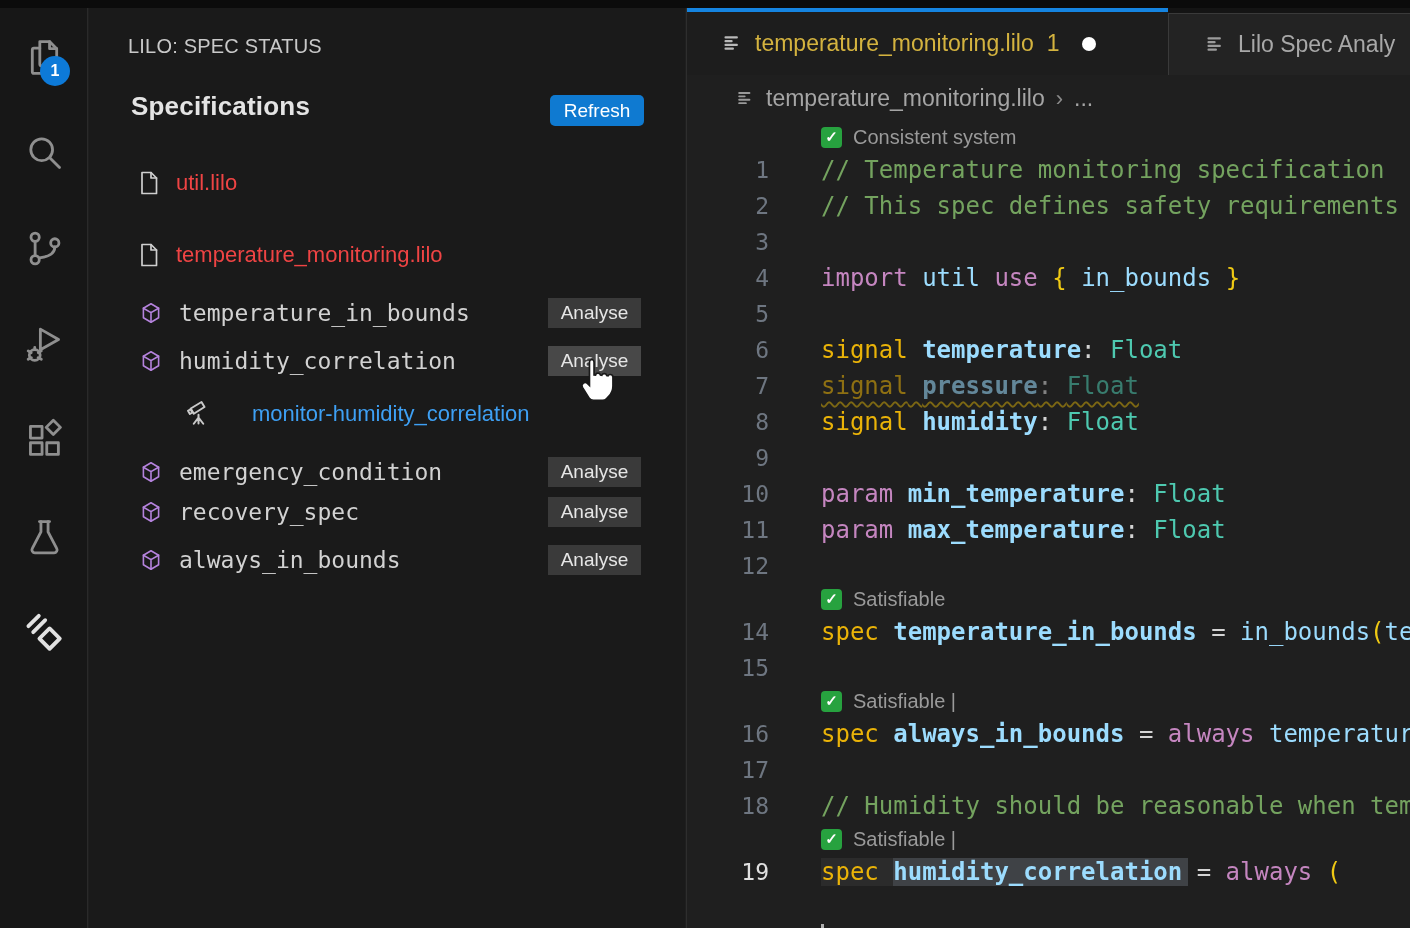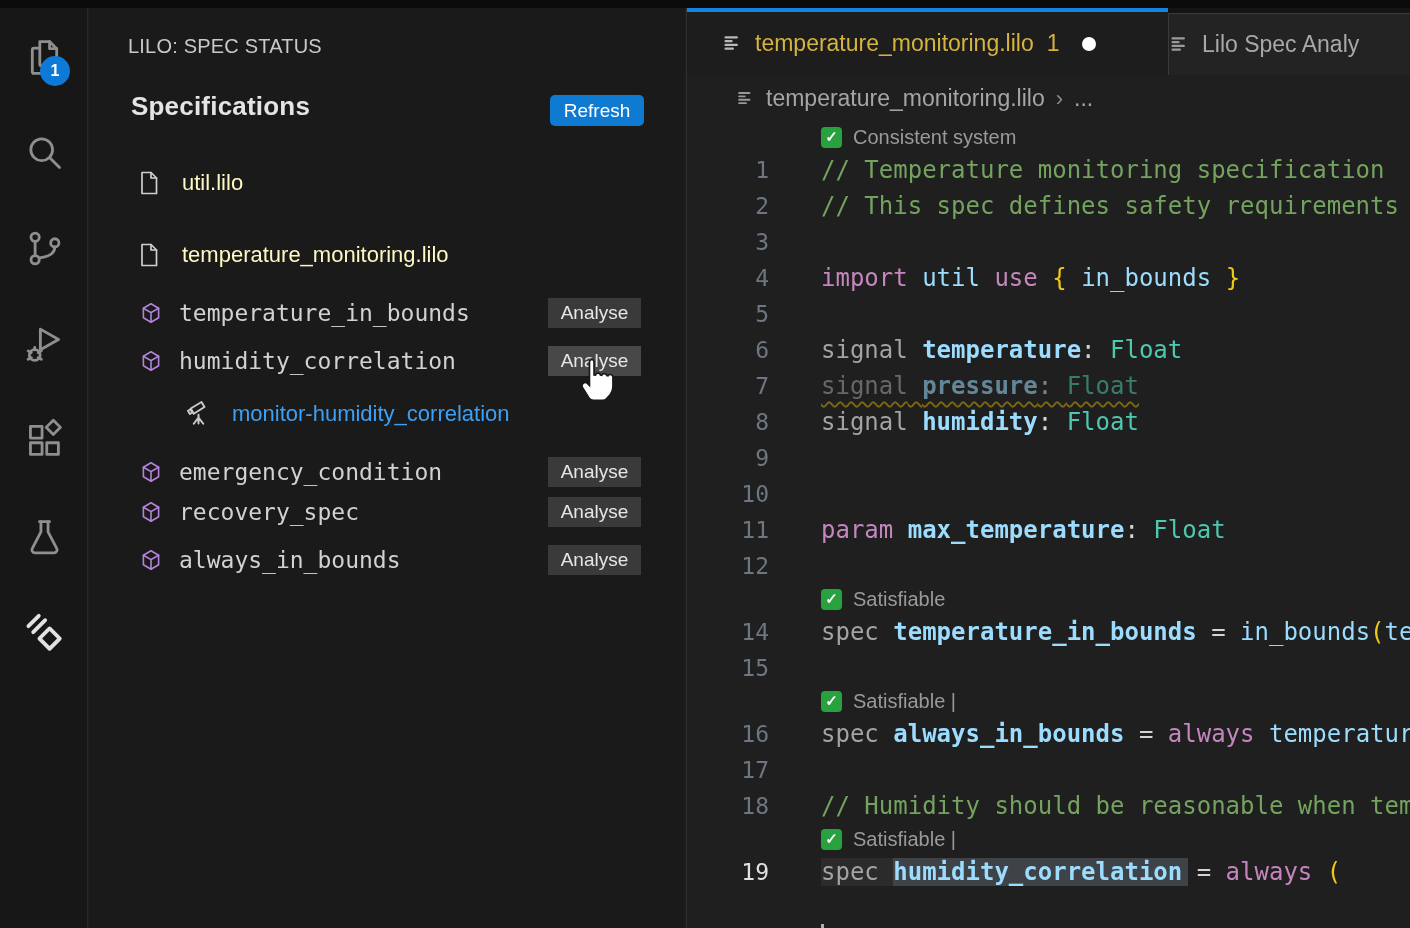--- a/index.html
+++ b/index.html
@@ -14,34 +14,34 @@
   .ab-item svg{display:block}
   .ab-badge{position:absolute;left:40px;top:34px;width:30px;height:30px;border-radius:50%;background:#0d7ad8;color:#fff;font-size:16px;font-weight:700;display:flex;align-items:center;justify-content:center}
 
   
   .sidebar{position:absolute;left:89px;top:8px;width:596px;height:920px;background:#1a1a1a;z-index:3}
   .sb-title{position:absolute;left:39px;top:27px;font-size:20px;color:#c9c9c9;letter-spacing:.2px}
   .sb-heading{position:absolute;left:42px;top:83px;font-size:26px;font-weight:700;color:#e4e4e4;letter-spacing:.2px}
   .refresh-btn{position:absolute;left:461px;top:87px;width:94px;height:31px;background:#0f7ad1;color:#fff;border:none;border-radius:5px;font-size:19px;font-family:inherit;display:flex;align-items:center;justify-content:center;cursor:pointer}
   .sb-row{position:absolute;left:0;width:596px;height:48px;display:flex;align-items:center}
   .doc-icon{margin-left:48px;color:#cfcfcf;display:flex}
-  .file-label{margin-left:21px;font-size:22px;color:#fef9c3;cursor:pointer}
+  .file-label{margin-left:15px;font-size:22px;color:#ef4444;cursor:pointer}
   .cube{margin-left:50px;color:#b583dd;display:flex}
   .spec-label{margin-left:16px;font-family:"DejaVu Sans Mono",monospace;font-size:23px;color:#d2d2d2}
   .analyse-btn{position:absolute;left:459px;top:9px;width:93px;height:30px;background:#3a3a3a;color:#e6e6e6;border:none;border-radius:0;font-size:19px;font-family:inherit;display:flex;align-items:center;justify-content:center;cursor:pointer}
   .analyse-btn.hover{background:#484848}
   .scope-icon{margin-left:96px;color:#c9c9c9;display:flex}
   .monitor-label{margin-left:17px;font-size:22px;color:#3ea0f4;cursor:pointer}
 
   
   .editor{position:absolute;left:686px;top:8px;width:724px;height:920px;background:#1f1f1f;border-left:1px solid #2e2e2e;overflow:hidden}
   .tabbar{position:absolute;left:0;top:0;width:724px;height:67px;background:#141414;display:flex}
   .tab{display:flex;align-items:center;cursor:pointer;overflow:hidden}
   .tab.active{width:481px;flex:none;background:#1d1d1d;border-top:4px solid #1584e0;padding-left:35px}
-  .tab.inactive{flex:1;margin-top:5px;background:#232323;border:1px solid #3a3a3a;border-bottom:none;}
+  .tab.inactive{flex:1;margin-top:5px;background:#232323;border:1px solid #3a3a3a;border-bottom:none;padding-left:36px}
   .tab-icon{color:#b9b9b9;margin-right:12px;display:flex;flex:none}
   .tab.inactive .tab-icon{color:#9b9b9b}
   .tab-label{font-size:23px;white-space:nowrap}
   .tab.active .tab-label{color:#d4b33f}
   .tab.inactive .tab-label{color:#a8a8a8}
   .tab-badge{font-size:23px;color:#d4b33f;margin-left:13px}
   .tab-dot{width:14px;height:14px;border-radius:50%;background:#fff;margin-left:22px;flex:none;cursor:pointer}
 
   .breadcrumb{position:absolute;left:0;top:67px;width:724px;height:47px;display:flex;align-items:center;padding-left:49px}
   .bc-icon{color:#9a9a9a;margin-right:11px;display:flex}
@@ -51,21 +51,21 @@
 
   .code{position:absolute;left:0;top:114px;width:724px}
   .crow{display:flex;height:36px;line-height:36px}
   .gutter{width:82px;text-align:right;font-family:"DejaVu Sans Mono",monospace;font-size:23px;color:#6e7681;flex:none}
   .crow.activeline .gutter{color:#e0e0e0}
   .lcontent{padding-left:52px;font-family:"DejaVu Sans Mono",monospace;font-size:24px;white-space:pre;flex:none;cursor:text}
   .lens{height:30px;display:flex;align-items:center;padding-left:134px;gap:11px;cursor:pointer}
   .lens-check{width:21px;height:21px;border-radius:4px;background:#27a23f;color:#fff;font-size:15px;font-weight:700;display:flex;align-items:center;justify-content:center;flex:none}
   .lens-text{font-size:20px;color:#9a9a9a}
 
-  .cm{color:#74a35f}.k1{color:#a3a3a3}.k2{color:#c586c0}.id{color:#9cdcfe}
+  .cm{color:#74a35f}.k1{color:#eab308}.k2{color:#c586c0}.id{color:#9cdcfe}
   .dc{color:#9cdcfe;font-weight:700}.ty{color:#4ec9b0}.pn{color:#d4d4d4}.br{color:#efc914}
   .selbg{background:#2b2b2b}
   .hlword{background:#3f4246;box-shadow:6px 0 0 #3f4246}
   .sq{text-decoration:underline wavy #c9a30a;text-decoration-thickness:2px;text-underline-offset:7px}
   .faded{opacity:.55}
   .caret-stub{position:absolute;left:134px;top:916px;width:3px;height:4px;background:#aeaeae}
 
   .cursor{position:absolute;left:576px;top:356px;z-index:50;pointer-events:none}
 </style>
 </head>
@@ -176,21 +176,21 @@
       <div class="sb-row" style="top: 329px;">
         <span class="cube">
           <svg width="24" height="24" viewBox="0 0 24 24" fill="none" stroke="currentColor" stroke-linecap="round" stroke-linejoin="round" stroke-width="1.6">
             <path d="M12 2.8 19.6 7.2V16.8L12 21.2 4.4 16.8V7.2z"></path>
             <path d="M4.4 7.2 12 11.6l7.6-4.4M12 11.6V21.2"></path>
           </svg>
         </span>
         <span class="spec-label">humidity_correlation</span>
         <button class="analyse-btn hover">Analyse</button>
       </div>
-      <div class="sb-row" style="top: 380px; height: 52px;">
+      <div class="sb-row" style="top: 380px; height: 52px; gap: 20px;">
         <span class="scope-icon">
           <svg width="30" height="30" viewBox="0 0 24 24" fill="none" stroke="currentColor" stroke-linecap="round" stroke-linejoin="round" stroke-width="1.6">
             <path d="M4.6 7.6 13.2 2.4l2.4 4L7 11.8z"></path>
             <path d="M2.4 9.4l2-1.2 1.5 2.5-2 1.2z"></path>
             <path d="M10.8 12.6v6.9M10.8 14.8 7 19.8M10.8 14.8l3.8 5"></path>
           </svg>
         </span>
         <span class="monitor-label">monitor-humidity_correlation</span>
       </div>
       <div class="sb-row" style="top: 440px;">
@@ -293,20 +293,21 @@
       <div class="crow">
         <span class="gutter">8</span>
         <span class="lcontent"><span class="k1">signal</span><span class="pn"> </span><span class="dc">humidity</span><span class="pn">: </span><span class="ty">Float</span></span>
       </div>
       <div class="crow">
         <span class="gutter">9</span>
         <span class="lcontent"></span>
       </div>
       <div class="crow">
         <span class="gutter">10</span>
+        <span class="lcontent"><span class="k2">param</span><span class="pn"> </span><span class="dc">min_temperature</span><span class="pn">: </span><span class="ty">Float</span></span>
       </div>
       <div class="crow">
         <span class="gutter">11</span>
         <span class="lcontent"><span class="k2">param</span><span class="pn"> </span><span class="dc">max_temperature</span><span class="pn">: </span><span class="ty">Float</span></span>
       </div>
       <div class="crow">
         <span class="gutter">12</span>
         <span class="lcontent"></span>
       </div>
       <div class="lens">

